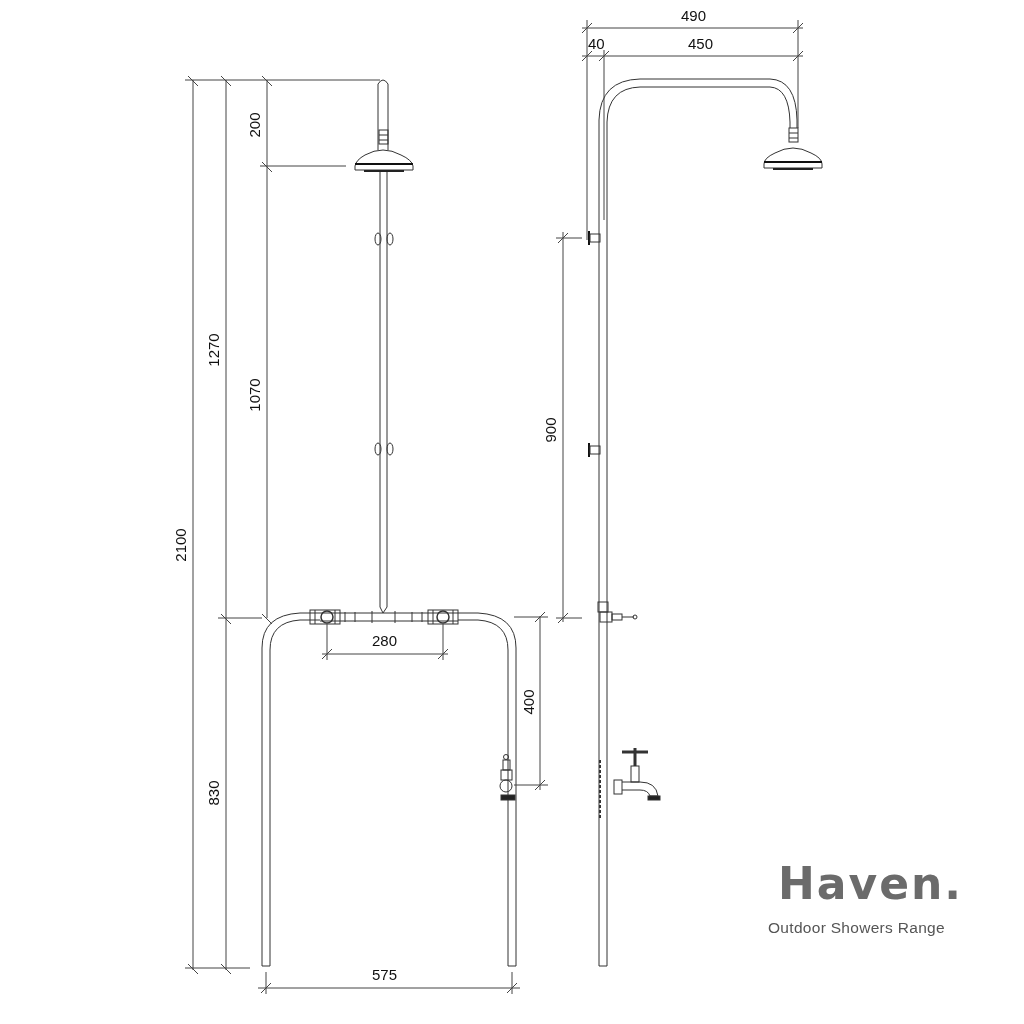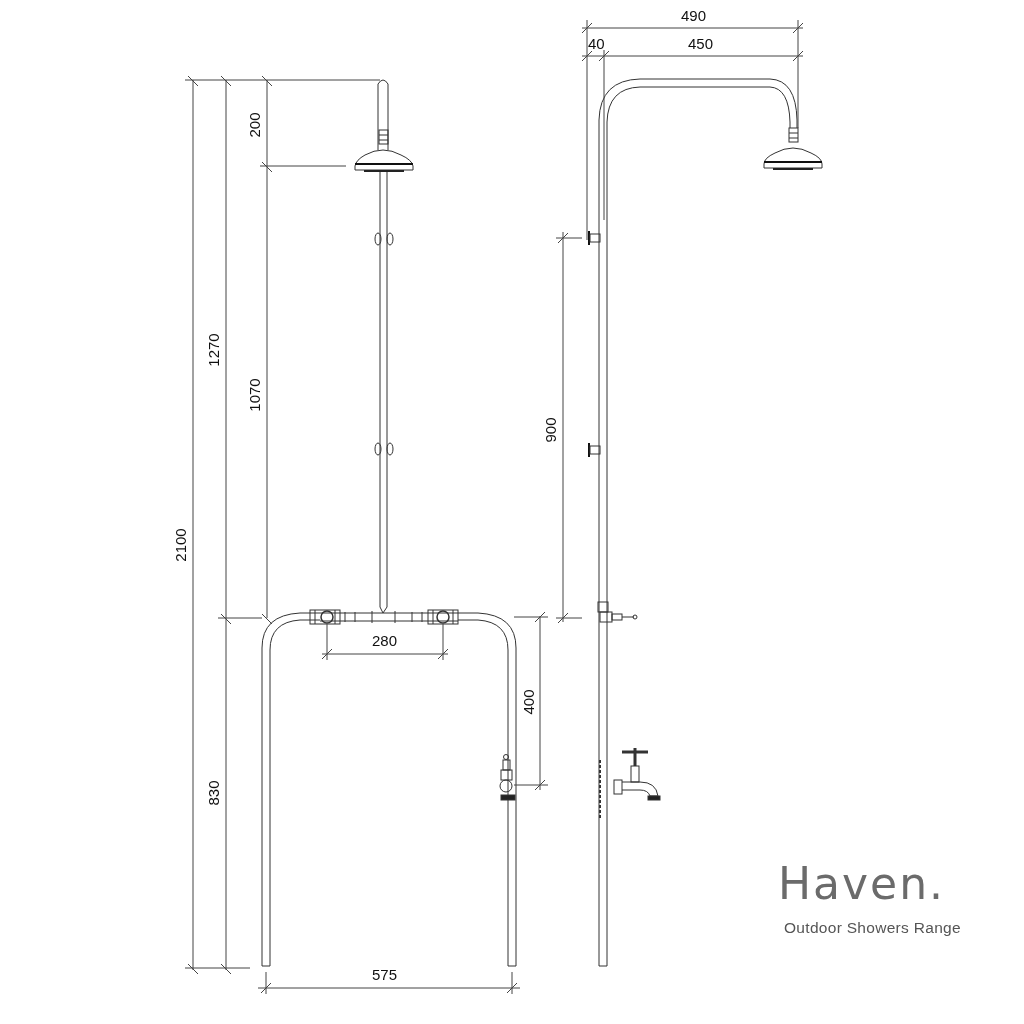--- a/index.html
+++ b/index.html
@@ -1,20 +1,20 @@
 <!DOCTYPE html>
 <html><head>
 <meta charset="utf-8">
 <style>
   html, body { margin: 0; padding: 0; background: #ffffff; }
   body { width: 1024px; height: 1024px; position: relative; overflow: hidden; font-family: "Liberation Sans", sans-serif; }
   #drawing { position: absolute; left: 0; top: 0; }
   .dim-text { font-family: "Liberation Sans", sans-serif; font-size: 15px; fill: #111; }
-  .brand { position: absolute; left: 778px; top: 858px; font-family: "DejaVu Sans", sans-serif; font-weight: normal; font-size: 44px; color: #6b6b6b; letter-spacing: 2px; }
-  .tagline { position: absolute; left: 768px; top: 919px; font-family: "Liberation Sans", sans-serif; font-size: 15.5px; color: #555; letter-spacing: 0.3px; margin-left: 16px; }
+  .brand { position: absolute; left: 778px; top: 858px; font-family: "DejaVu Sans", sans-serif; font-weight: bold; font-size: 44px; color: #6b6b6b; letter-spacing: 2px; }
+  .tagline { position: absolute; left: 768px; top: 919px; font-family: "Liberation Sans", sans-serif; font-size: 15.5px; color: #555; letter-spacing: 0.3px; }
 </style>
 </head>
 <body>
 
 <svg id="drawing" width="1024" height="1024" viewBox="0 0 1024 1024" xmlns="http://www.w3.org/2000/svg">
   <g fill="none" stroke="#333" stroke-width="1">
 
     <g>
 
       <g>

